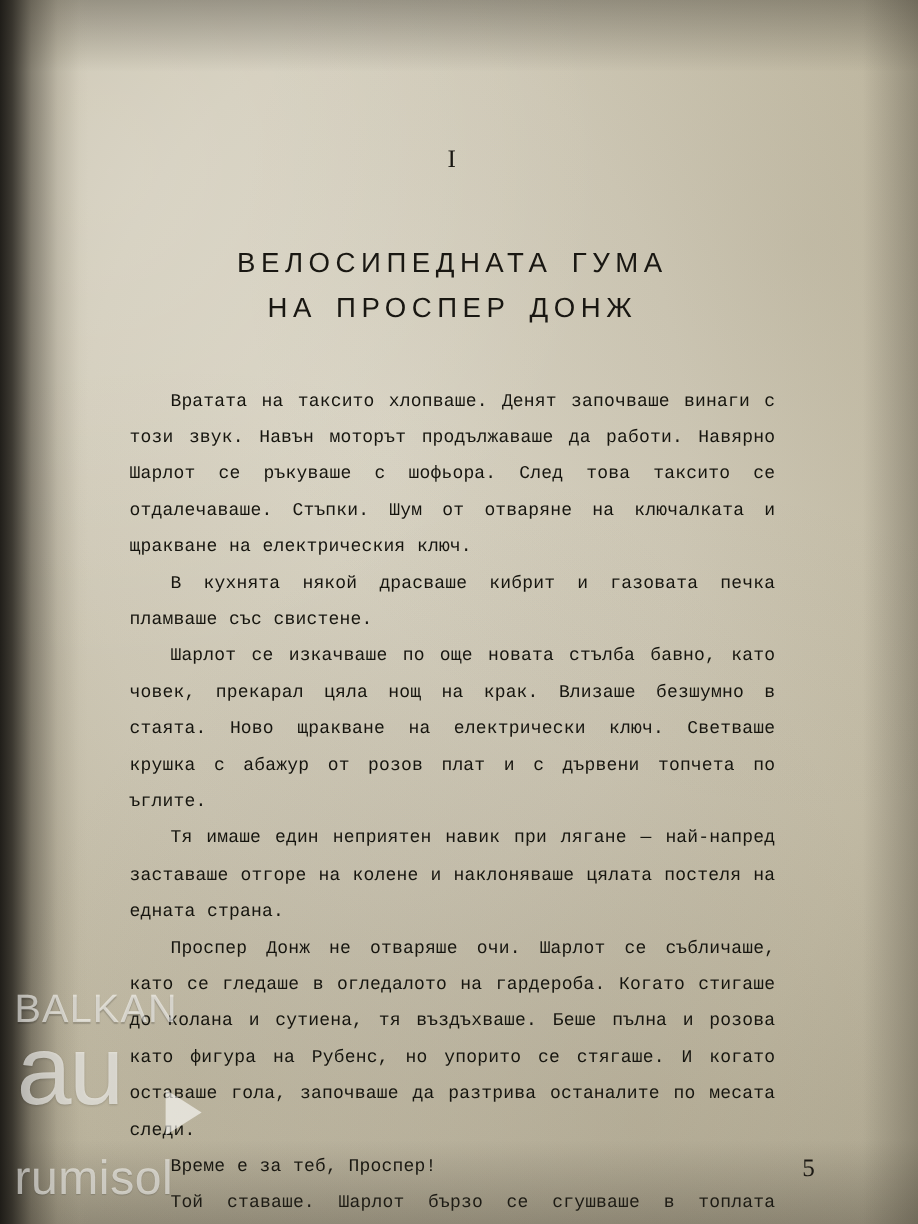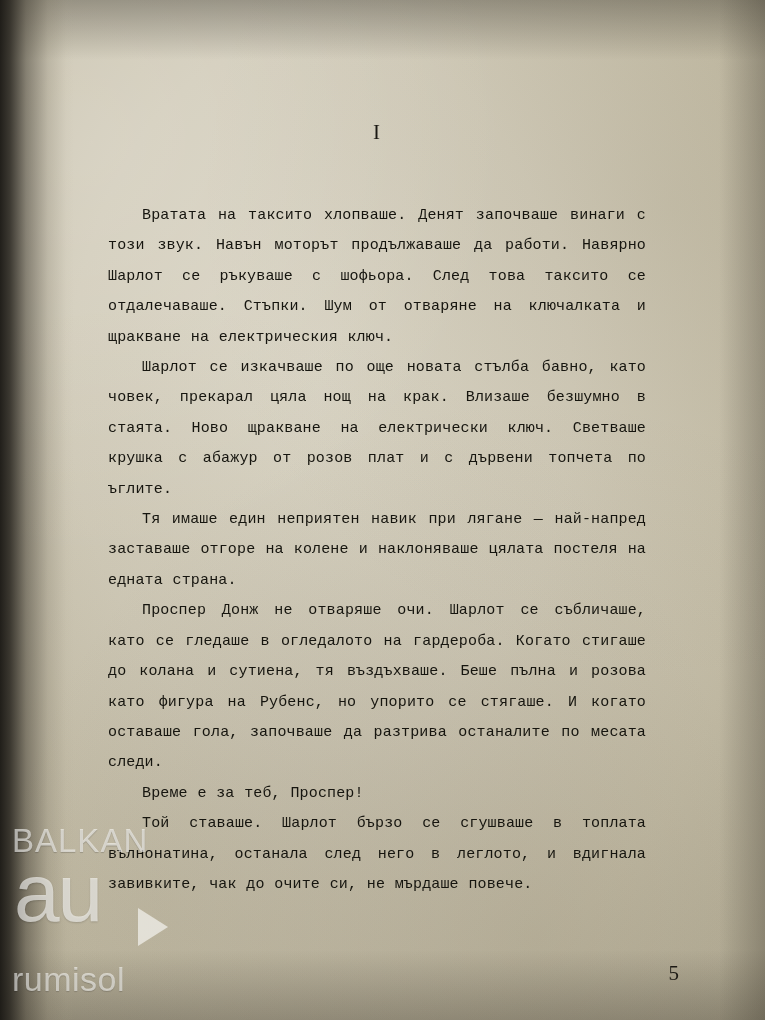--- a/index.html
+++ b/index.html
@@ -176,43 +176,48 @@
     width: 0;
     height: 0;
     border-left: 30px solid rgba(252,252,250,0.62);
     border-top: 19px solid transparent;
     border-bottom: 19px solid transparent;
   }
   .wm-rumisol {
     position: absolute;
     left: 6px;
     top: 138px;
-    font-size: 34px;
+    font-size: 40px;
     letter-spacing: 0.5px;
     color: rgba(252,252,250,0.58);
     text-shadow: 0 1px 1px rgba(0,0,0,0.16);
     text-align: center;
   }
 </style>
 </head>
 <body>
 
 <div id="page">
 
   <div class="top-shadow"></div>
   <div class="bottom-shadow"></div>
   <div class="right-shadow"></div>
   <div class="gutter-shadow"></div>
 
   <div class="text-column">
 
     <div class="chapter-number">I</div>
 
+    <h1 class="chapter-title">
+      <span>ВЕЛОСИПЕДНАТА ГУМА</span>
+      <span class="line2">НА ПРОСПЕР ДОНЖ</span>
+    </h1>
 
     <p class="para">Вратата на таксито хлопваше. Денят започваше винаги с този звук. Навън моторът продължаваше да работи. Навярно Шарлот се ръкуваше с шофьора. След това таксито се отдалечаваше. Стъпки. Шум от отваряне на ключалката и щракване на електрическия ключ.</p>
+    <p class="para">В кухнята някой драсваше кибрит и газовата печка пламваше със свистене.</p>
     <p class="para">Шарлот се изкачваше по още новата стълба бавно, като човек, прекарал цяла нощ на крак. Влизаше безшумно в стаята. Ново щракване на електрически ключ. Светваше крушка с абажур от розов плат и с дървени топчета по ъглите.</p>
     <p class="para">Тя имаше един неприятен навик при лягане — най-напред заставаше отгоре на колене и наклоняваше цялата постеля на едната страна.</p>
     <p class="para">Проспер Донж не отваряше очи. Шарлот се събличаше, като се гледаше в огледалото на гардероба. Когато стигаше до колана и сутиена, тя въздъхваше. Беше пълна и розова като фигура на Рубенс, но упорито се стягаше. И когато оставаше гола, започваше да разтрива останалите по месата следи.</p>
     <p class="para">Време е за теб, Проспер!</p>
     <p class="para">Той ставаше. Шарлот бързо се сгушваше в топлата вълнонатина, останала след него в леглото, и вдигнала завивките, чак до очите си, не мърдаше повече.</p>
 
   </div>
 
   <div class="page-number">5</div>
 

